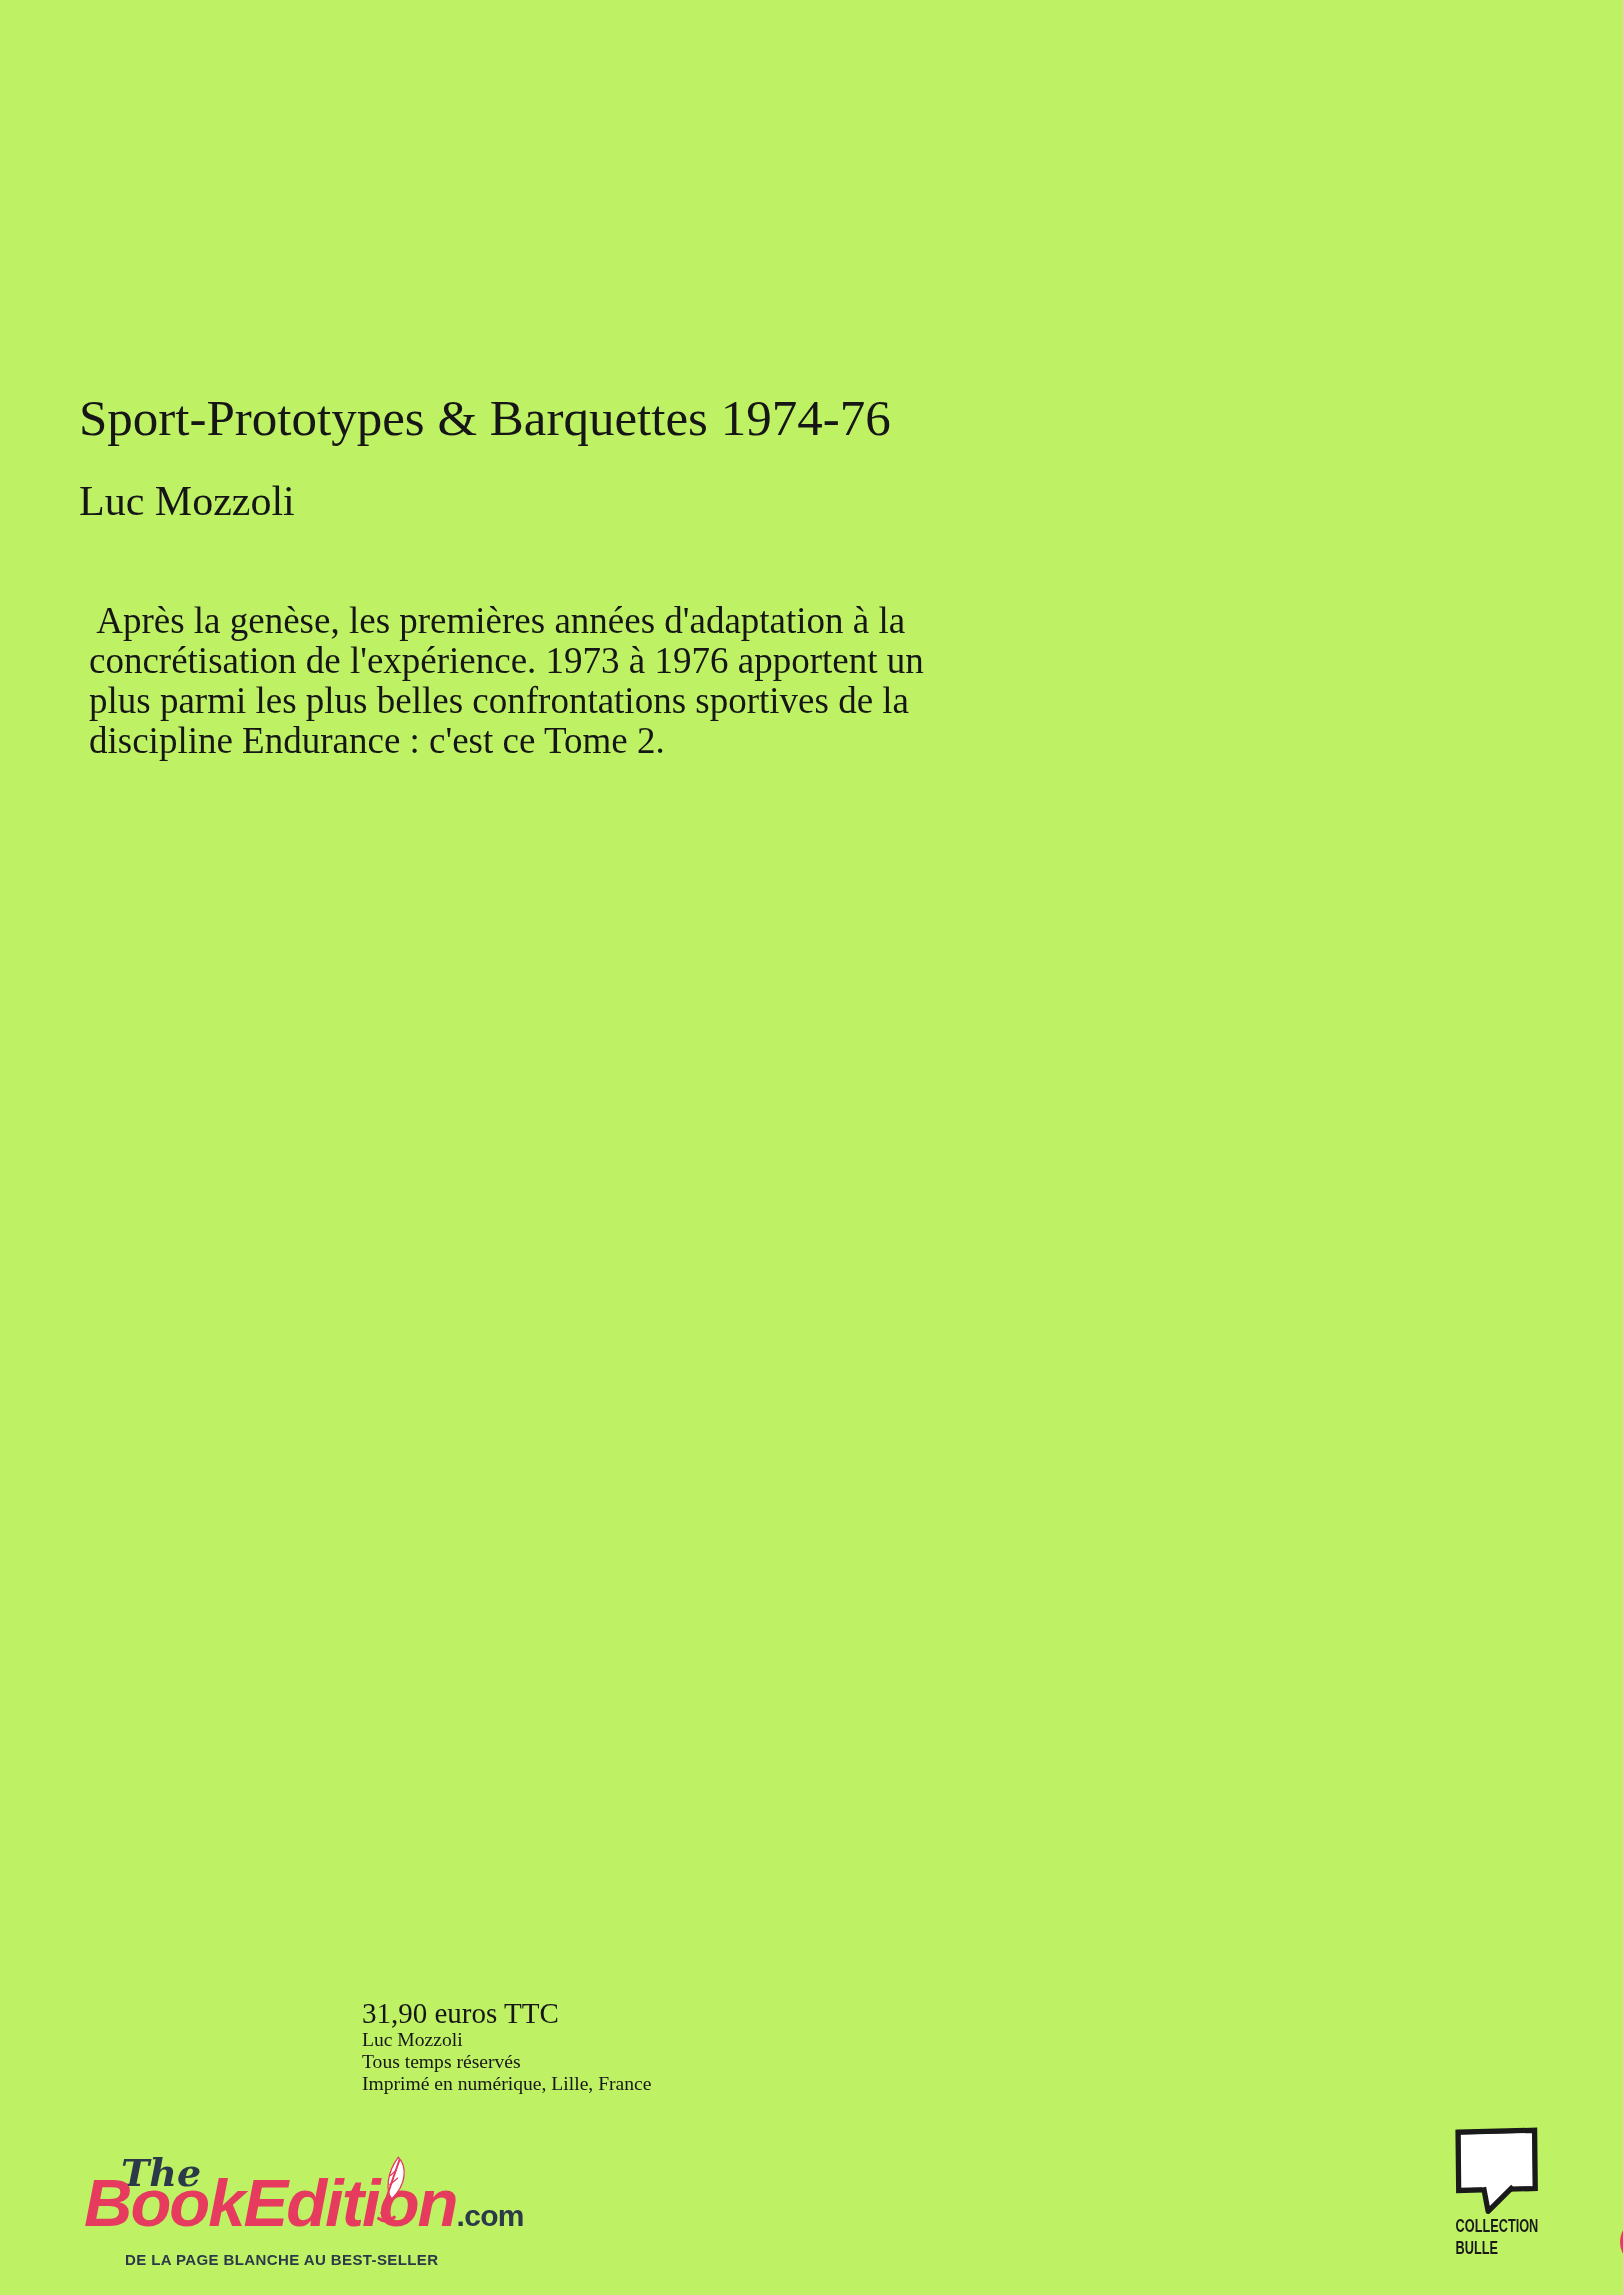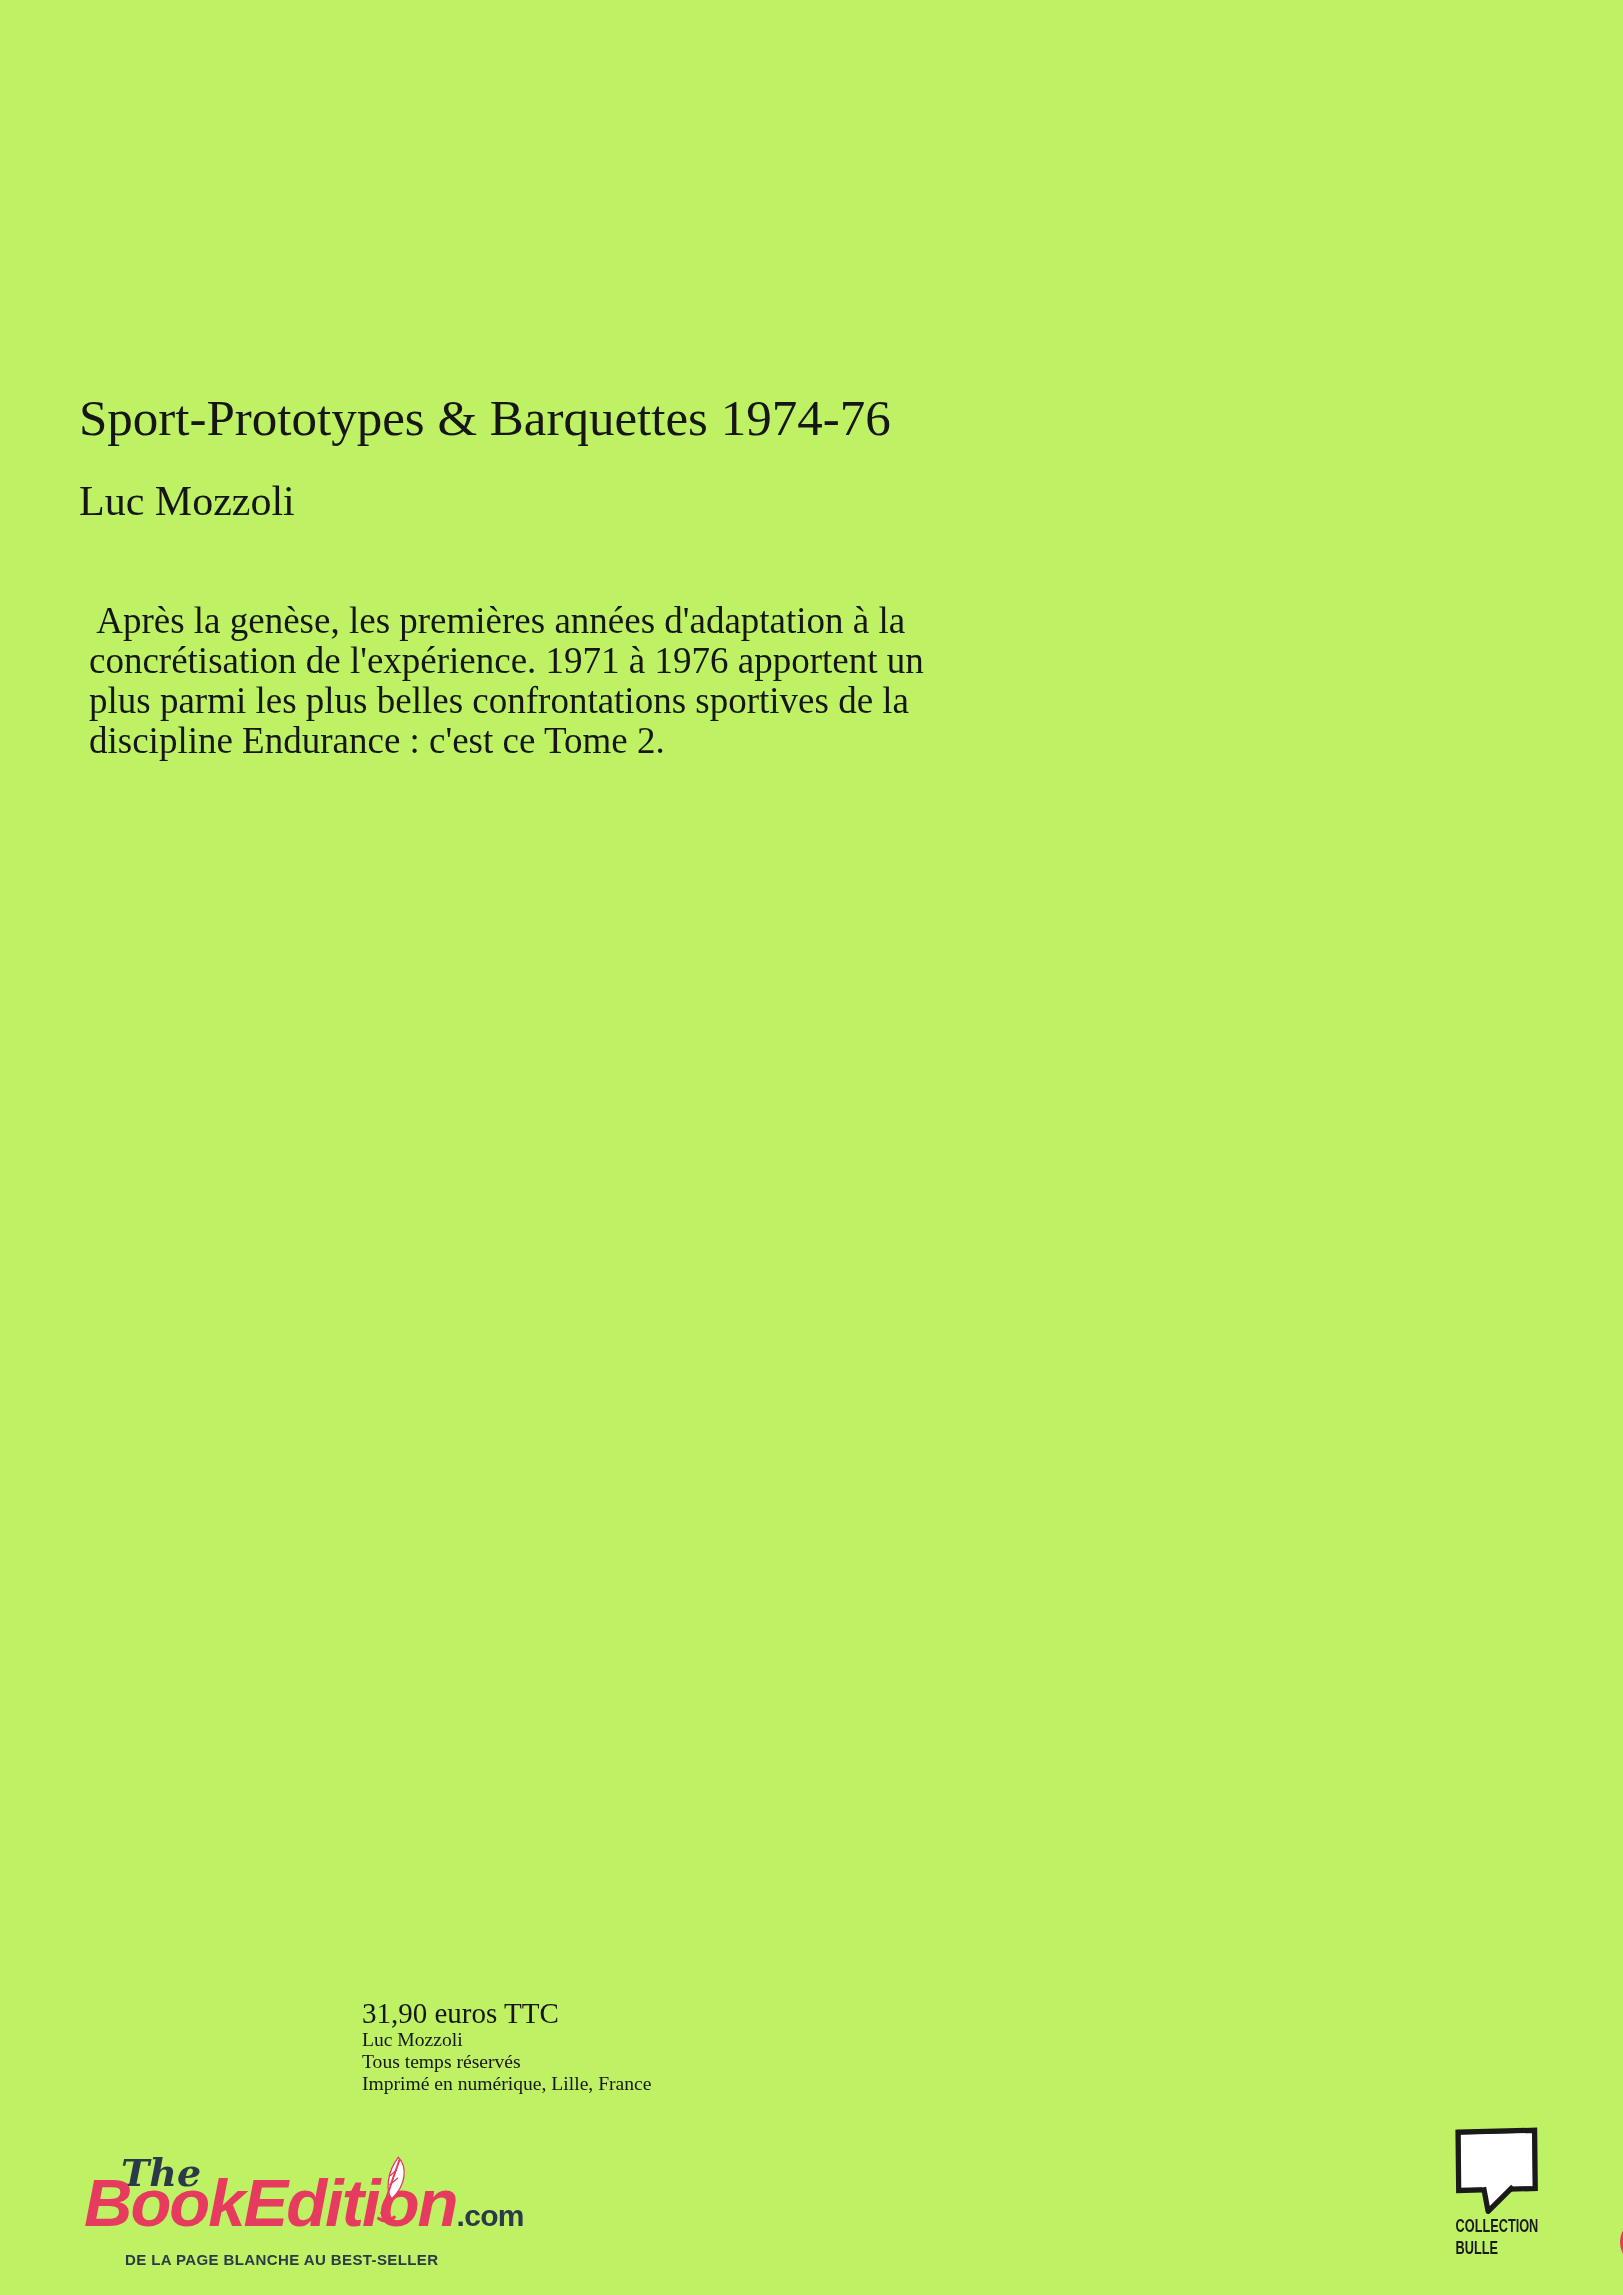--- a/index.html
+++ b/index.html
@@ -94,21 +94,21 @@
 <body>
 
 <div id="page">
 
   <div id="book-title" class="abs">Sport-Prototypes &amp; Barquettes 1974-76</div>
 
   <div id="book-author" class="abs">Luc Mozzoli</div>
 
   <div id="book-description" class="abs">
     <div class="desc-line"> Après la genèse, les premières années d'adaptation à la</div>
-    <div class="desc-line">concrétisation de l'expérience. 1971 à 1976 apportent un</div>
+    <div class="desc-line">concrétisation de l'expérience. 1973 à 1976 apportent un</div>
     <div class="desc-line">plus parmi les plus belles confrontations sportives de la</div>
     <div class="desc-line">discipline Endurance : c'est ce Tome 2.</div>
   </div>
 
   <div id="price-block" class="abs">
     <div id="price-line">31,90 euros TTC</div>
     <div class="colophon-line">Luc Mozzoli</div>
     <div class="colophon-line">Tous temps réservés</div>
     <div class="colophon-line">Imprimé en numérique, Lille, France</div>
   </div>

